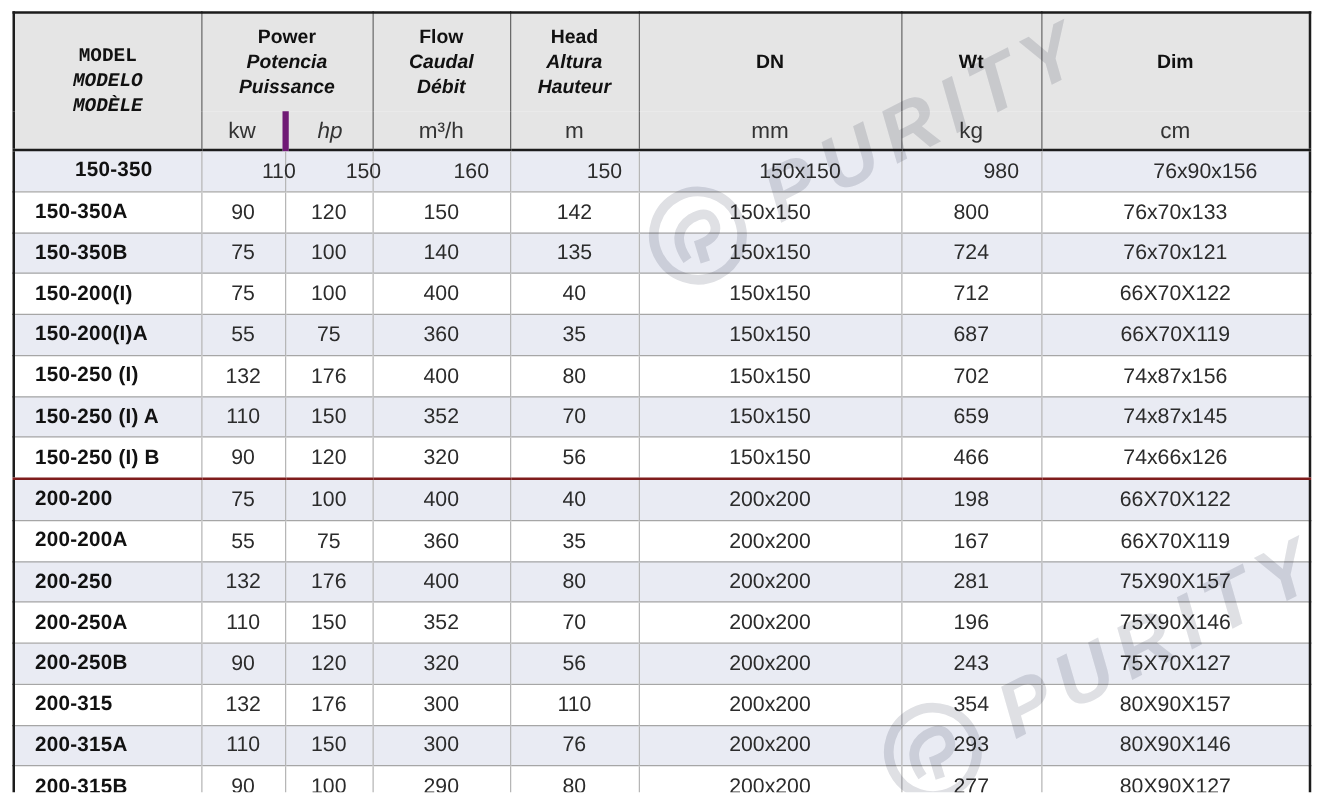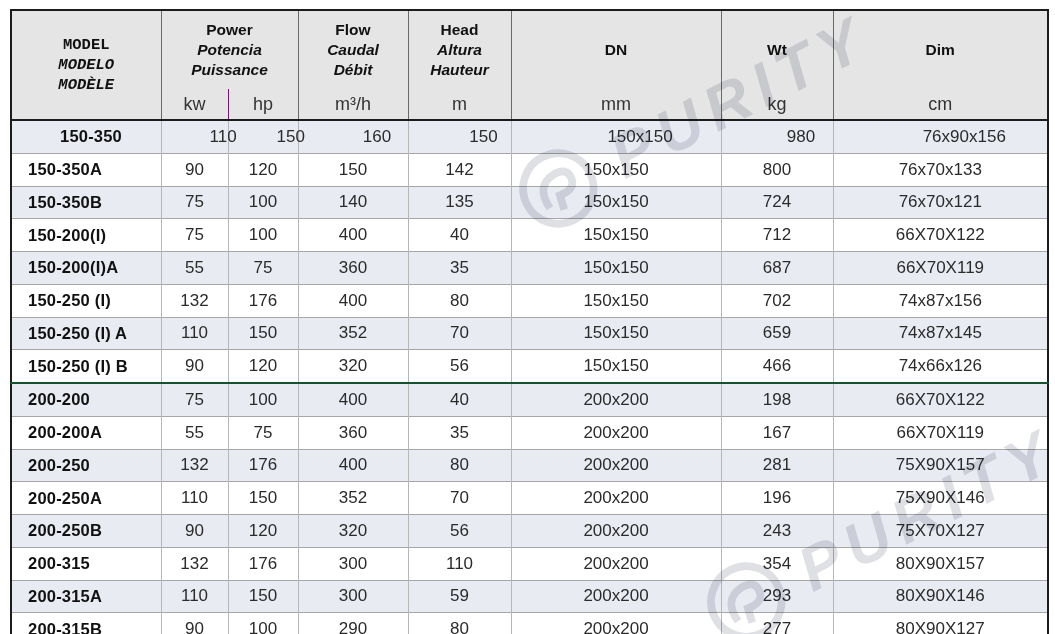--- a/index.html
+++ b/index.html
@@ -15,33 +15,33 @@
   thead th{
     padding:0;vertical-align:middle;text-align:center;
     font-size:15.5px;line-height:20px;color:#111;background:#e5e5e5;
     border-left:1px solid #6a6a6a;font-weight:700;
   }
   thead tr.hrow1 th{height:78px;}
   thead tr.units th{height:30px;font-weight:400;font-size:18px;color:#333;
     border-bottom:2px solid #1c1c1c;}
   th.h-model{border-left:none;border-right:1px solid #6a6a6a;border-bottom:2px solid #1c1c1c;font-family:Liberation Mono, monospace;}
   thead tr.units th.u-kw{border-left:none;}
-  thead tr.units th.u-hp{border-left:1px solid #701a75;}
+  thead tr.units th.u-hp{border-left:5px solid #701a75;font-style:italic;}
   .it{font-style:italic;}
 
   
   tbody td{
     height:31.75px;padding:0;text-align:center;vertical-align:middle;
     font-size:17px;color:#2b2b2b;background:#fff;
     border-left:1px solid #b6b6b6;border-top:1px solid #a6a6a6;
   }
   tbody td:first-child{border-left:none;}
   tbody tr:first-child td{border-top:none;padding-left:48px;}
   tbody tr.alt td{background:#e9ebf3;}
-  tbody tr.group-start td{border-top:2px solid #14532d;}
+  tbody tr.group-start td{border-top:2px solid #7f1d1d;}
   td.model{
     text-align:left;padding-left:16px;font-weight:700;font-size:16.5px;color:#111;
     letter-spacing:.2px;
   }
 
   
   .wm{
     position:absolute;display:flex;align-items:center;gap:20px;
     color:#dfe0e4;mix-blend-mode:multiply;pointer-events:none;
     transform:rotate(-27deg);transform-origin:left center;
@@ -244,21 +244,21 @@
       <td>110</td>
       <td>200x200</td>
       <td>354</td>
       <td>80X90X157</td>
     </tr>
         <tr class="alt">
       <td class="model">200-315A</td>
       <td>110</td>
       <td>150</td>
       <td>300</td>
-      <td>59</td>
+      <td>76</td>
       <td>200x200</td>
       <td>293</td>
       <td>80X90X146</td>
     </tr>
         <tr>
       <td class="model">200-315B</td>
       <td>90</td>
       <td>100</td>
       <td>290</td>
       <td>80</td>

